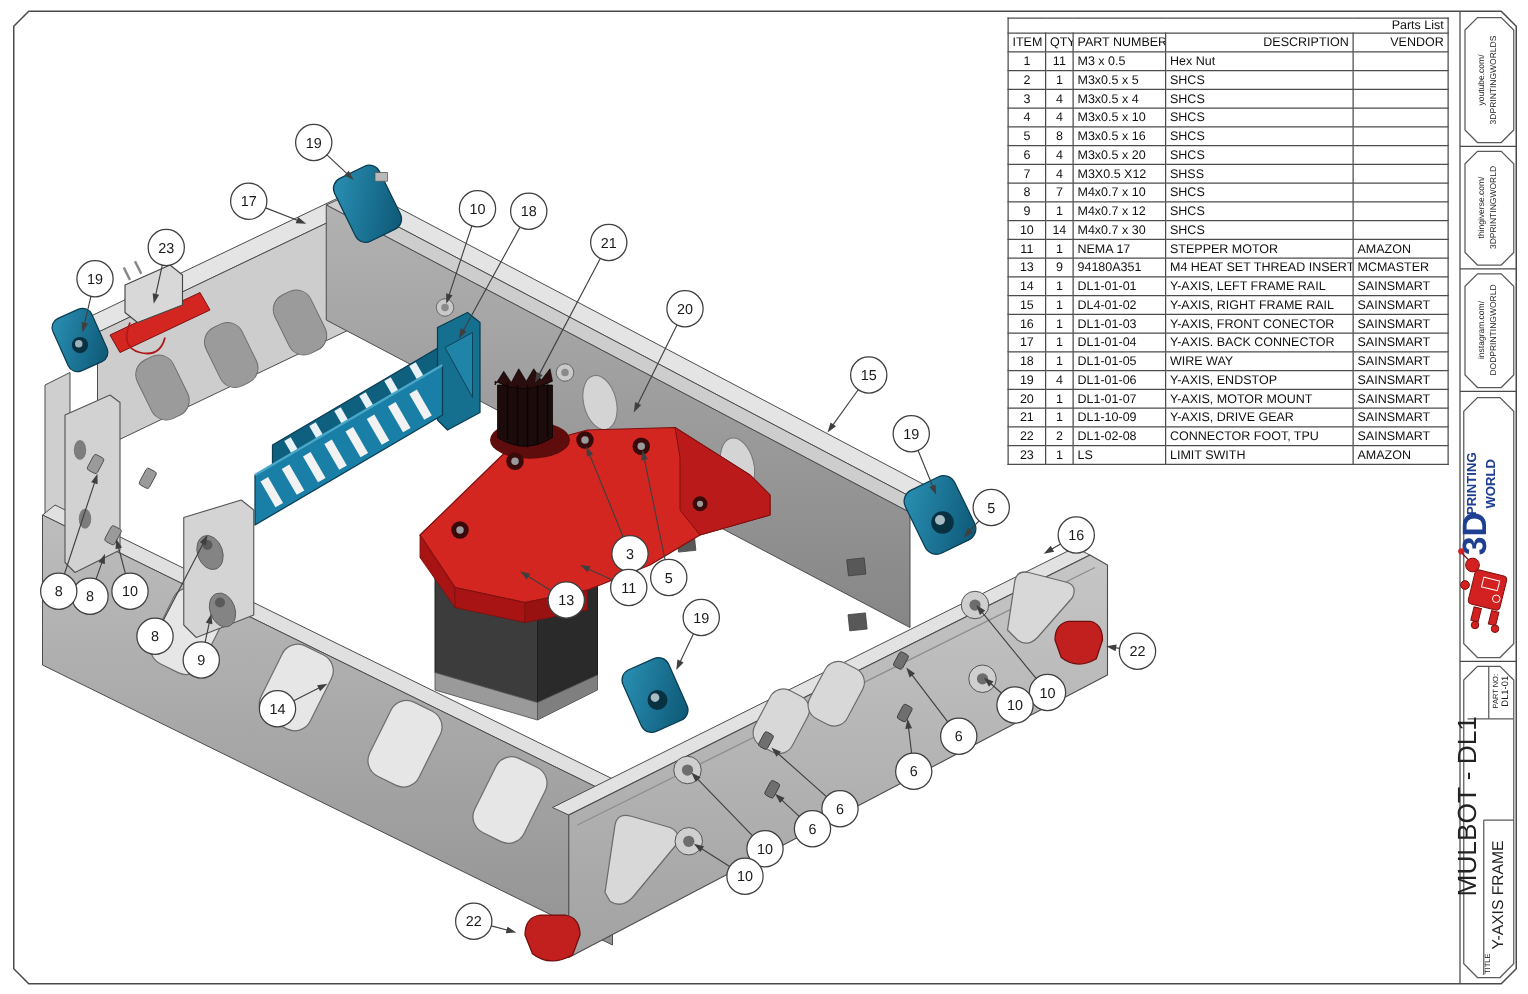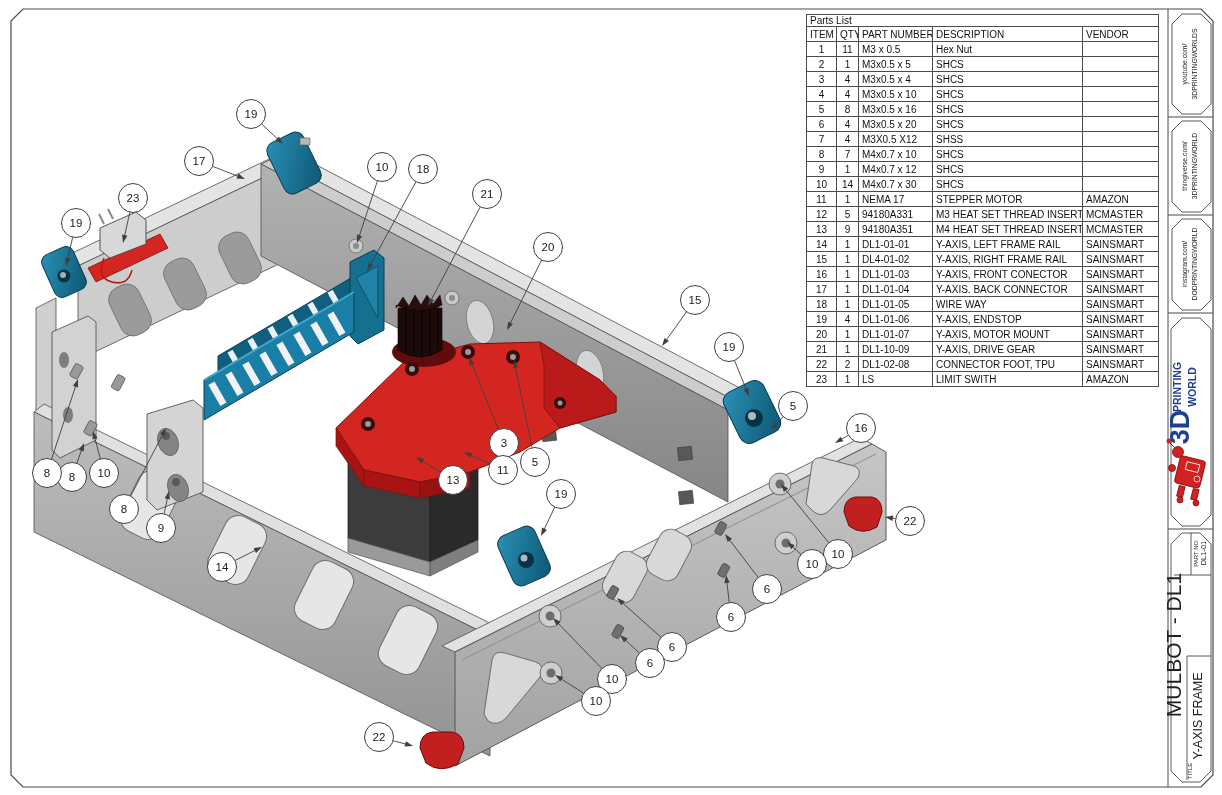--- a/index.html
+++ b/index.html
@@ -5,22 +5,22 @@
   html,body{margin:0;padding:0;background:#fff;}
   #page{position:relative;width:1222px;height:795px;background:#fff;overflow:hidden;
         font-family:"Liberation Sans",sans-serif;}
   #drawing-svg{position:absolute;left:0;top:0;z-index:1;}
   
   #parts-table-wrap{position:absolute;left:806px;top:14px;z-index:2;background:#fff;}
   table.parts{border-collapse:collapse;table-layout:fixed;width:352px;
               font-family:"Liberation Sans",sans-serif;font-size:10px;color:#111;}
   table.parts td,table.parts th{border:1px solid #4c4c4c;height:14px;padding:0 3px;
               overflow:hidden;white-space:nowrap;font-weight:normal;}
-  table.parts .title-row td{text-align:left;height:11px;font-size:10px;}
-  table.parts .head-row th{text-align:left;font-size:10px;}
+  table.parts .title-row td{text-align:right;height:11px;font-size:10px;}
+  table.parts .head-row th{text-align:right;font-size:10px;}
   table.parts td.c0,table.parts td.c1{text-align:center;}
   table.parts td.c2,table.parts td.c3,table.parts td.c4{text-align:left;}
 </style>
 </head>
 <body>
 
 <div id="page">
 
 <svg id="drawing-svg" width="1222" height="795" viewBox="0 0 1222 795">
   <defs>
@@ -593,27 +593,20 @@
             <td class="c4"></td>
           </tr>
           <tr>
             <td class="c0">11</td>
             <td class="c1">1</td>
             <td class="c2">NEMA 17</td>
             <td class="c3">STEPPER MOTOR</td>
             <td class="c4">AMAZON</td>
           </tr>
           <tr>
-            <td class="c0">12</td>
-            <td class="c1">5</td>
-            <td class="c2">94180A331</td>
-            <td class="c3">M3 HEAT SET THREAD INSERT</td>
-            <td class="c4">MCMASTER</td>
-          </tr>
-          <tr>
             <td class="c0">13</td>
             <td class="c1">9</td>
             <td class="c2">94180A351</td>
             <td class="c3">M4 HEAT SET THREAD INSERT</td>
             <td class="c4">MCMASTER</td>
           </tr>
           <tr>
             <td class="c0">14</td>
             <td class="c1">1</td>
             <td class="c2">DL1-01-01</td>

